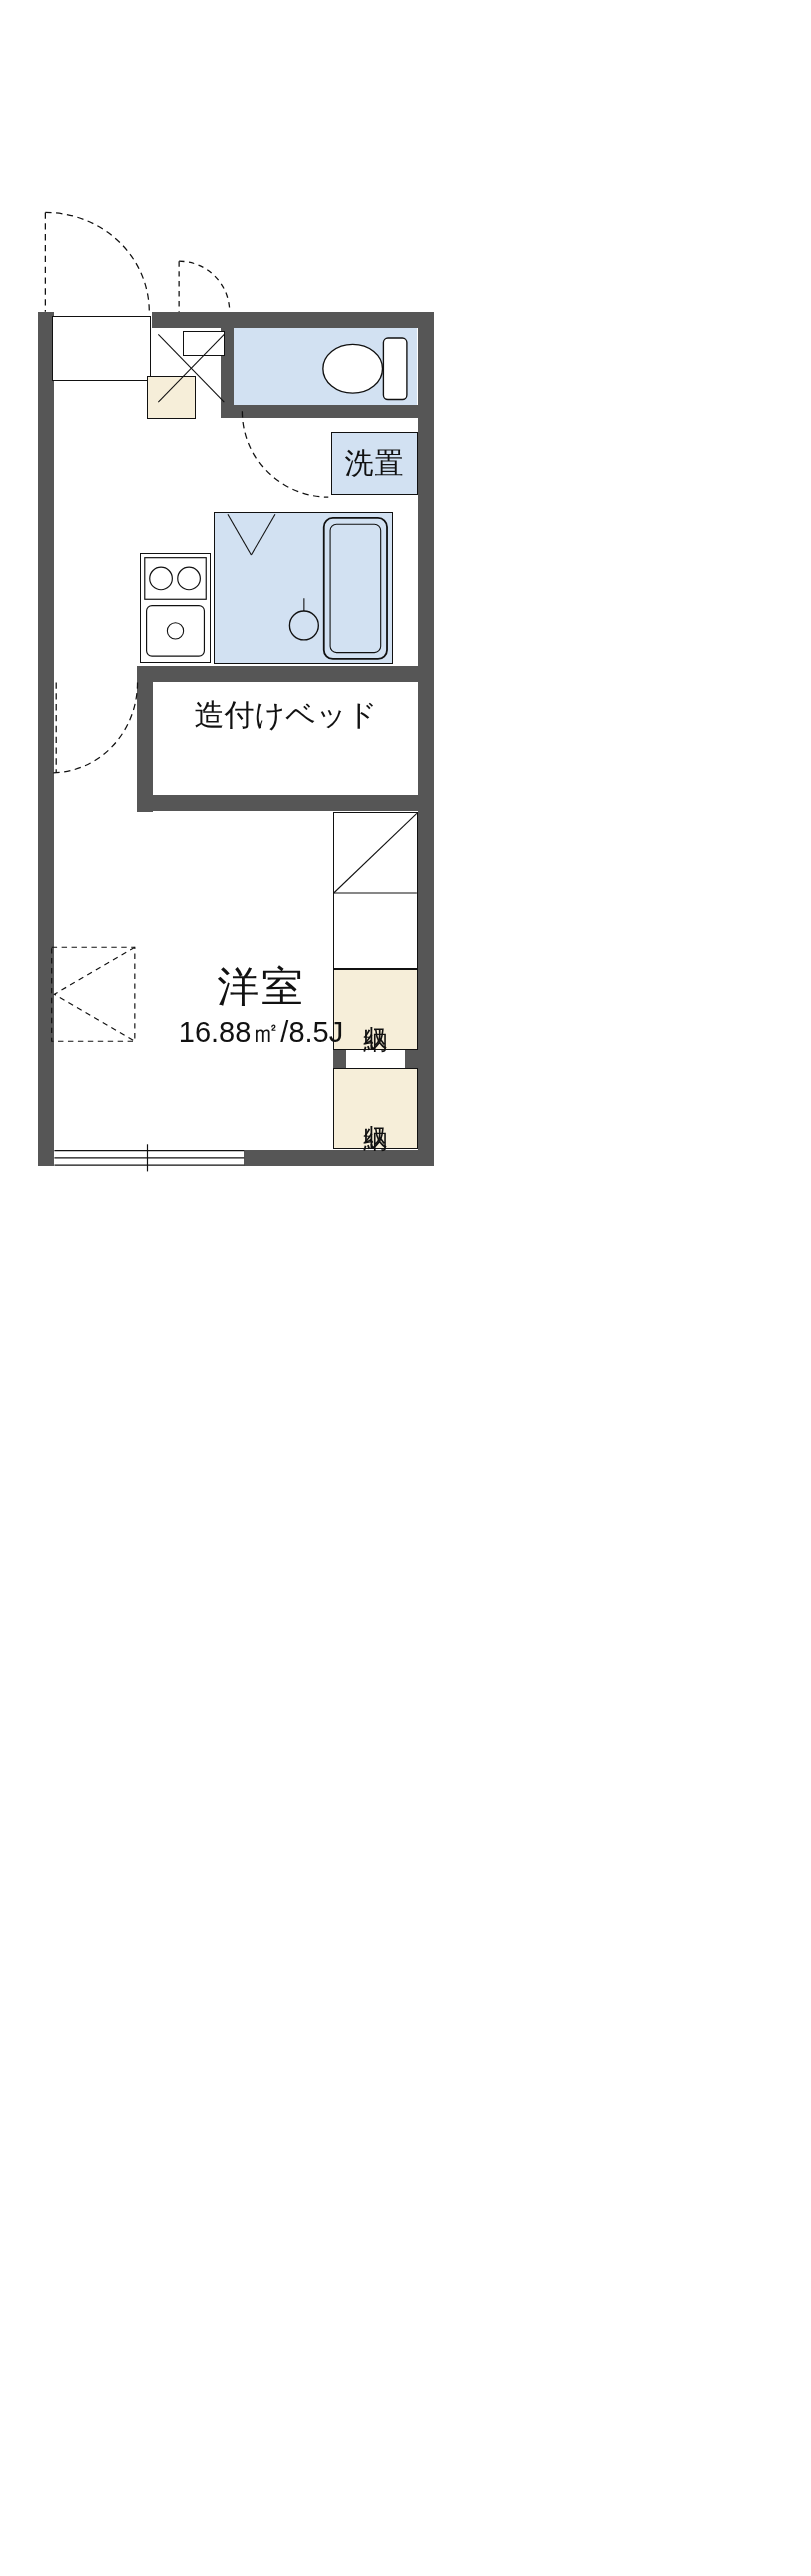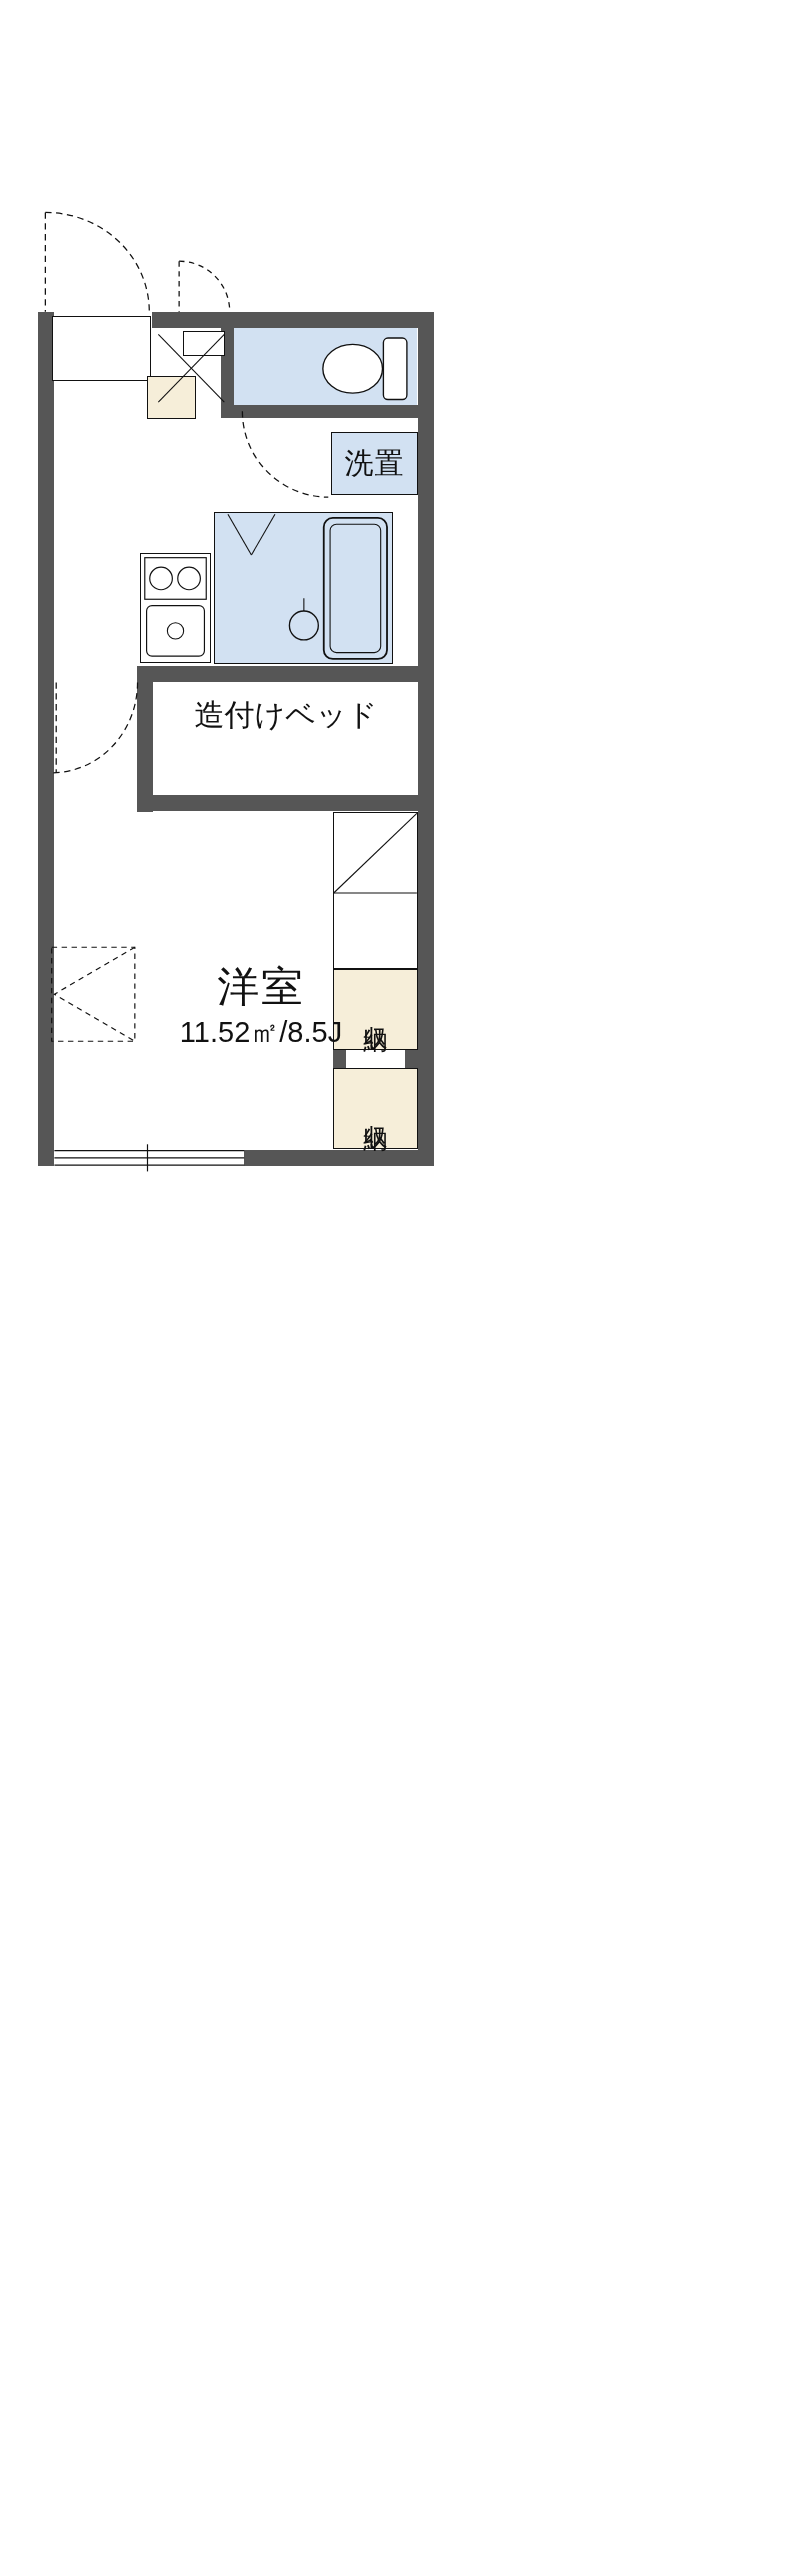--- a/index.html
+++ b/index.html
@@ -63,21 +63,21 @@
   <div class="storage" style="left:333px;top:1068px;width:85px;height:81px;">
     <span>収納</span>
   </div>
 
   <div class="label bed-label" style="left:154px;top:696px;width:264px;">
     <div>造付けベッド</div>
   </div>
 
   <div class="label" style="left:148px;top:945px;width:226px;margin-top:16px;">
     <div class="room-name">洋室</div>
-    <div class="room-size">11.52㎡/8.5J</div>
+    <div class="room-size">16.88㎡/8.5J</div>
   </div>
 
   <svg class="overlay" width="812" height="2576" viewBox="0 0 898 2850">
 
     <path d="M50,235 A115,110 0 0 1 165,345" fill="none" stroke="#111" stroke-width="1.4" stroke-dasharray="7 5"></path>
     <line x1="50" y1="235" x2="50" y2="345" stroke="#111" stroke-width="1.4" stroke-dasharray="7 5"></line>
 
     <path d="M198,289 A56,56 0 0 1 254,345" fill="none" stroke="#111" stroke-width="1.4" stroke-dasharray="6 5"></path>
     <line x1="198" y1="289" x2="198" y2="345" stroke="#111" stroke-width="1.4" stroke-dasharray="6 5"></line>
 

